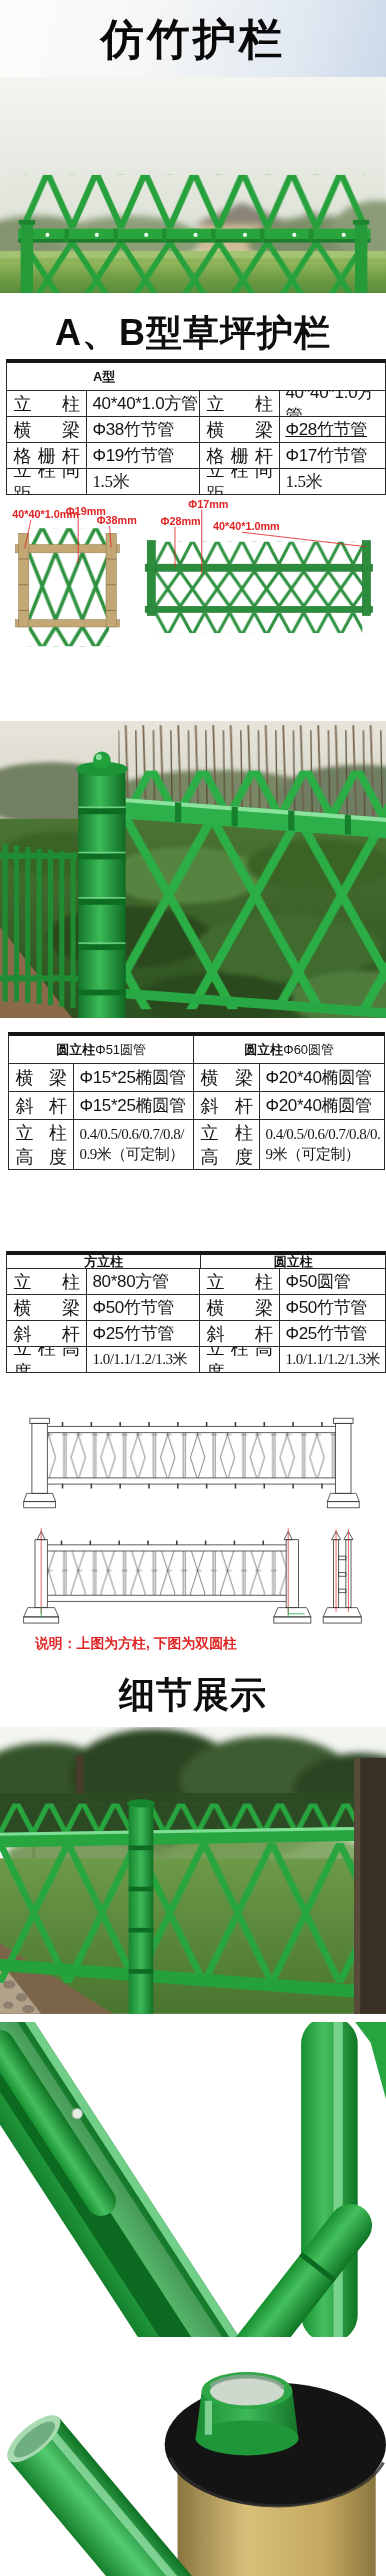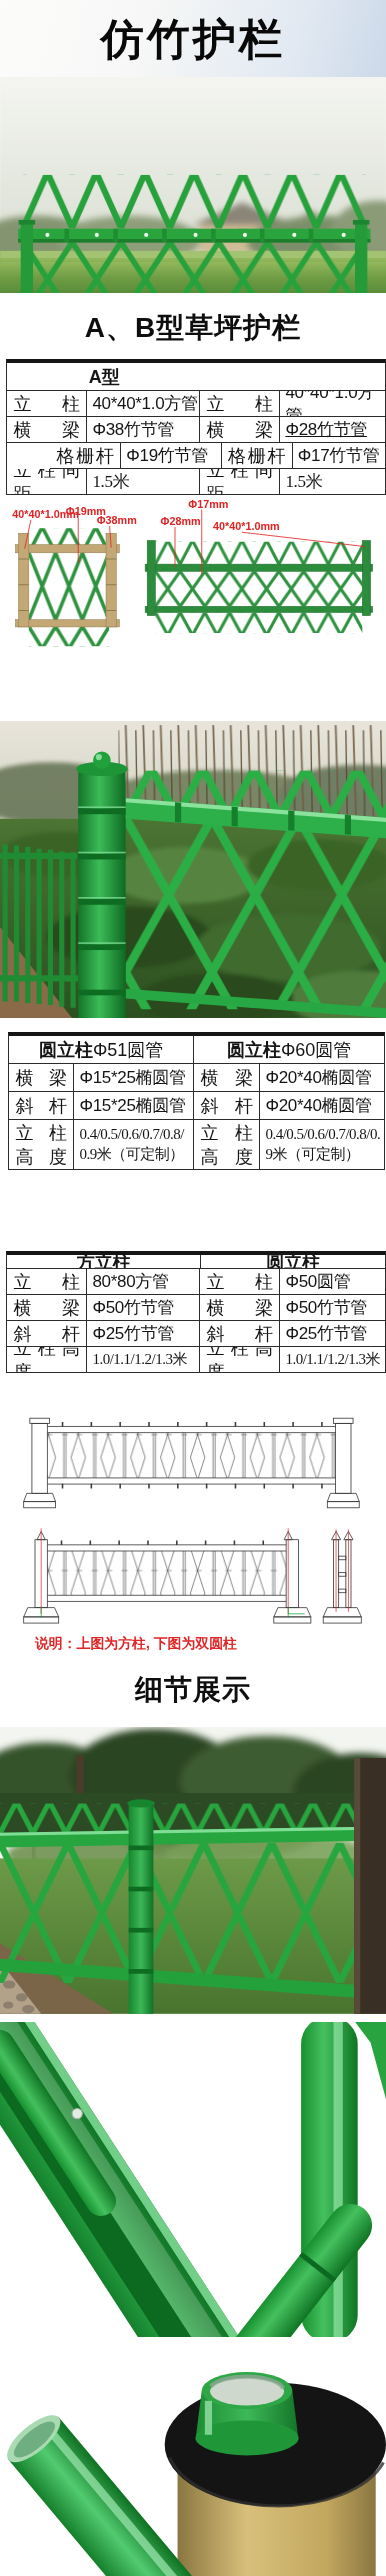--- a/index.html
+++ b/index.html
@@ -1,29 +1,29 @@
 <!DOCTYPE html>
 <html style="font-size:8.2px"><head>
 <meta charset="utf-8">
 <style>
   html,body{margin:0;padding:0;background:#ffffff;font-family:"Liberation Sans","DejaVu Sans",sans-serif;}
   .page{position:relative;width:386px;height:2649px;overflow:hidden;background:#fff;}
   .abs{position:absolute;}
   .band{left:0;top:0;width:386px;height:78px;
     background:linear-gradient(105deg,#fcfcfb 0%,#f6f7f6 38%,#e2e9f2 75%,#ccd9e9 100%);}
   .h{position:absolute;left:0;width:386px;text-align:center;font-weight:700;color:#0e0e0e;
-     font-size:28px;letter-spacing:1px;line-height:1.1;}
+     font-size:36px;letter-spacing:1px;line-height:1.1;}
   #page-title{top:15.5px;font-size:43px;letter-spacing:3.1px;color:#090909;}
   
   .spec-table{position:absolute;background:#fff;border:1px solid #2b2b2b;border-top:4.6px solid #151515;box-sizing:content-box;}
   .trow{display:flex;border-bottom:1px solid #2b2b2b;box-sizing:border-box;}
   .trow:last-child{border-bottom:none;font-family:Liberation Serif, serif;}
   .tcell{box-sizing:border-box;border-right:1px solid #2b2b2b;display:flex;align-items:center;color:#151515;overflow:hidden;}
   .tcell:last-child{border-right:none;}
-  .th{justify-content:center;font-size:18px;}
+  .th{justify-content:center;font-size:13px;}
   .th span{font-weight:400;}
   .th span.b{font-weight:700;}
   .lab span{display:block;width:100%;text-align:justify;text-align-last:justify;font-size:18px;padding:0 6.2px;}
   .val{padding-left:5.2px;font-size:17px;letter-spacing:-0.3px;}
   .val.small{font-size:15px;line-height:1.3;word-break:break-all;padding-right:1px;letter-spacing:-0.5px;}
   svg{display:block;}
   .dim{fill:#e02323;font-weight:700;font-size:21px;}
   .cadnote{fill:#e02626;font-weight:700;font-size:27px;}
 </style>
 </head>
@@ -134,21 +134,21 @@
       <div class="trow" style="height: 26px;">
         <div class="tcell lab" style="width: 80px;">
           <span>横梁</span>
         </div>
         <div class="tcell val" style="width: 113px;">Φ38竹节管</div>
         <div class="tcell lab" style="width: 80px;">
           <span>横梁</span>
         </div>
         <div class="tcell val" style="width: 104px; text-decoration: underline;">Φ28竹节管</div>
       </div>
-      <div class="trow" style="height: 26px; margin-left: 43px;">
+      <div class="trow" style="height: 26px;">
         <div class="tcell lab" style="width: 80px;">
           <span>格栅杆</span>
         </div>
         <div class="tcell val" style="width: 113px;">Φ19竹节管</div>
         <div class="tcell lab" style="width: 80px;">
           <span>格栅杆</span>
         </div>
         <div class="tcell val" style="width: 104px;">Φ17竹节管</div>
       </div>
       <div class="trow" style="height: 25px;">

